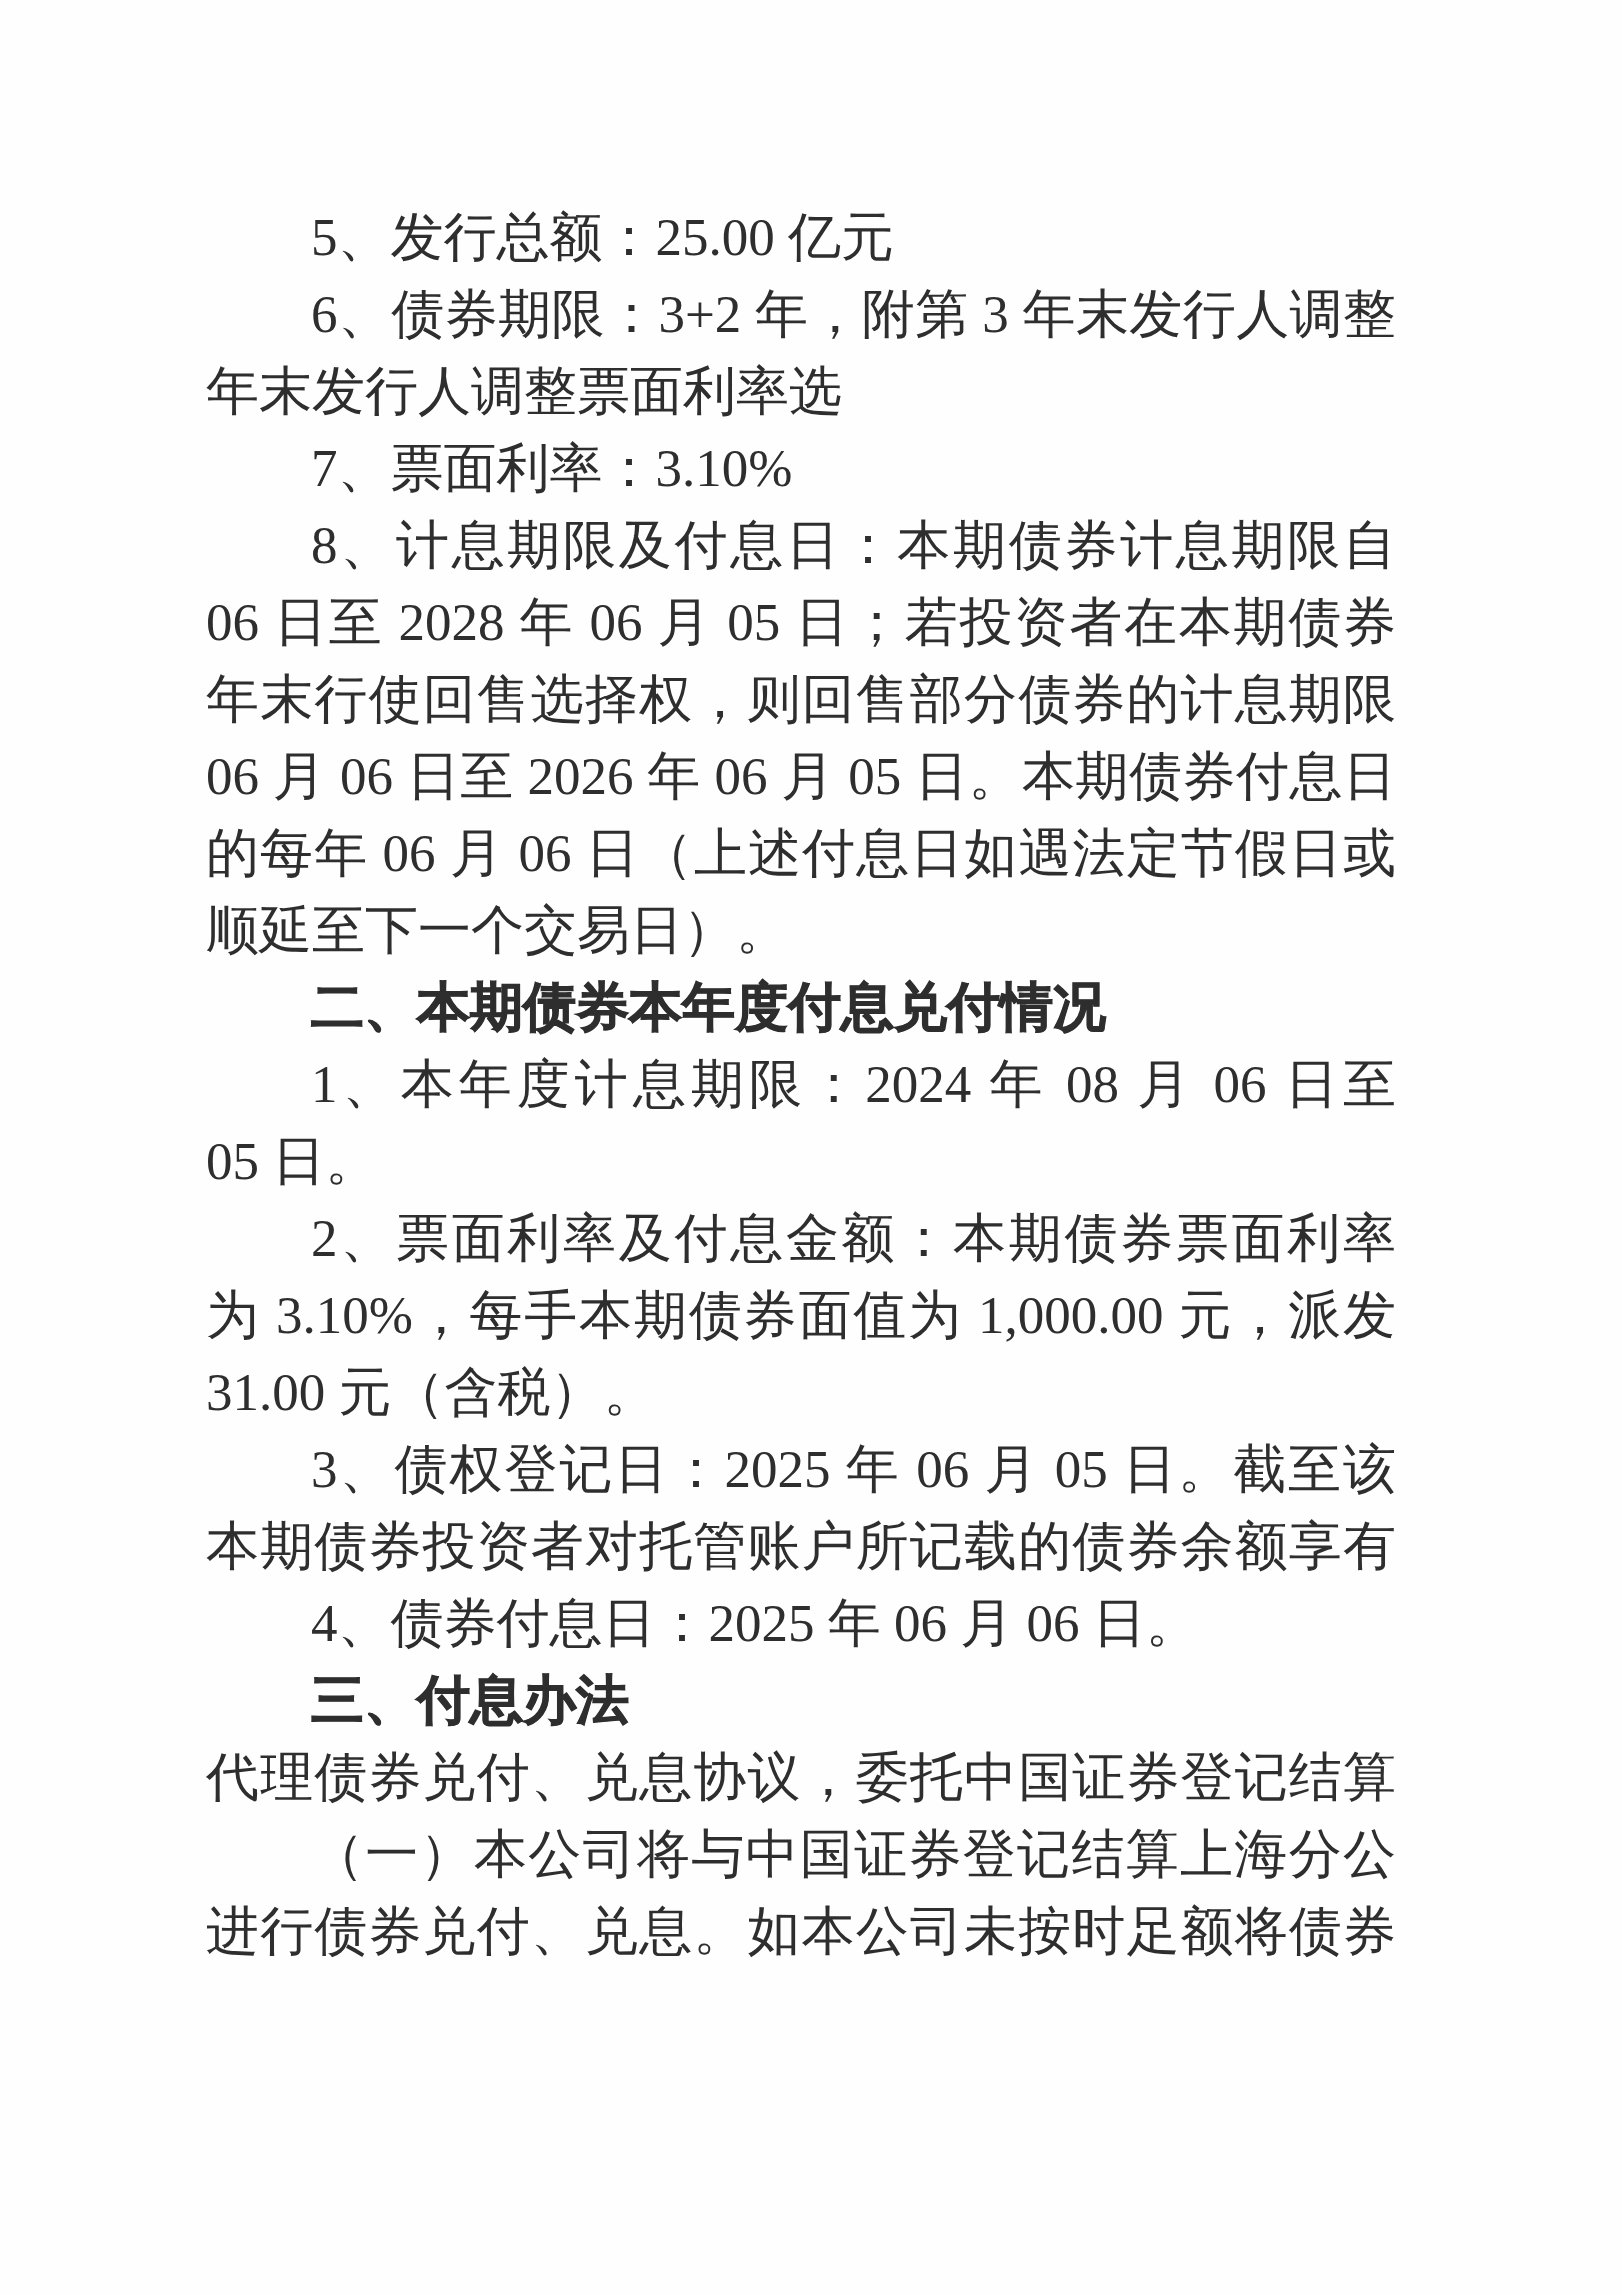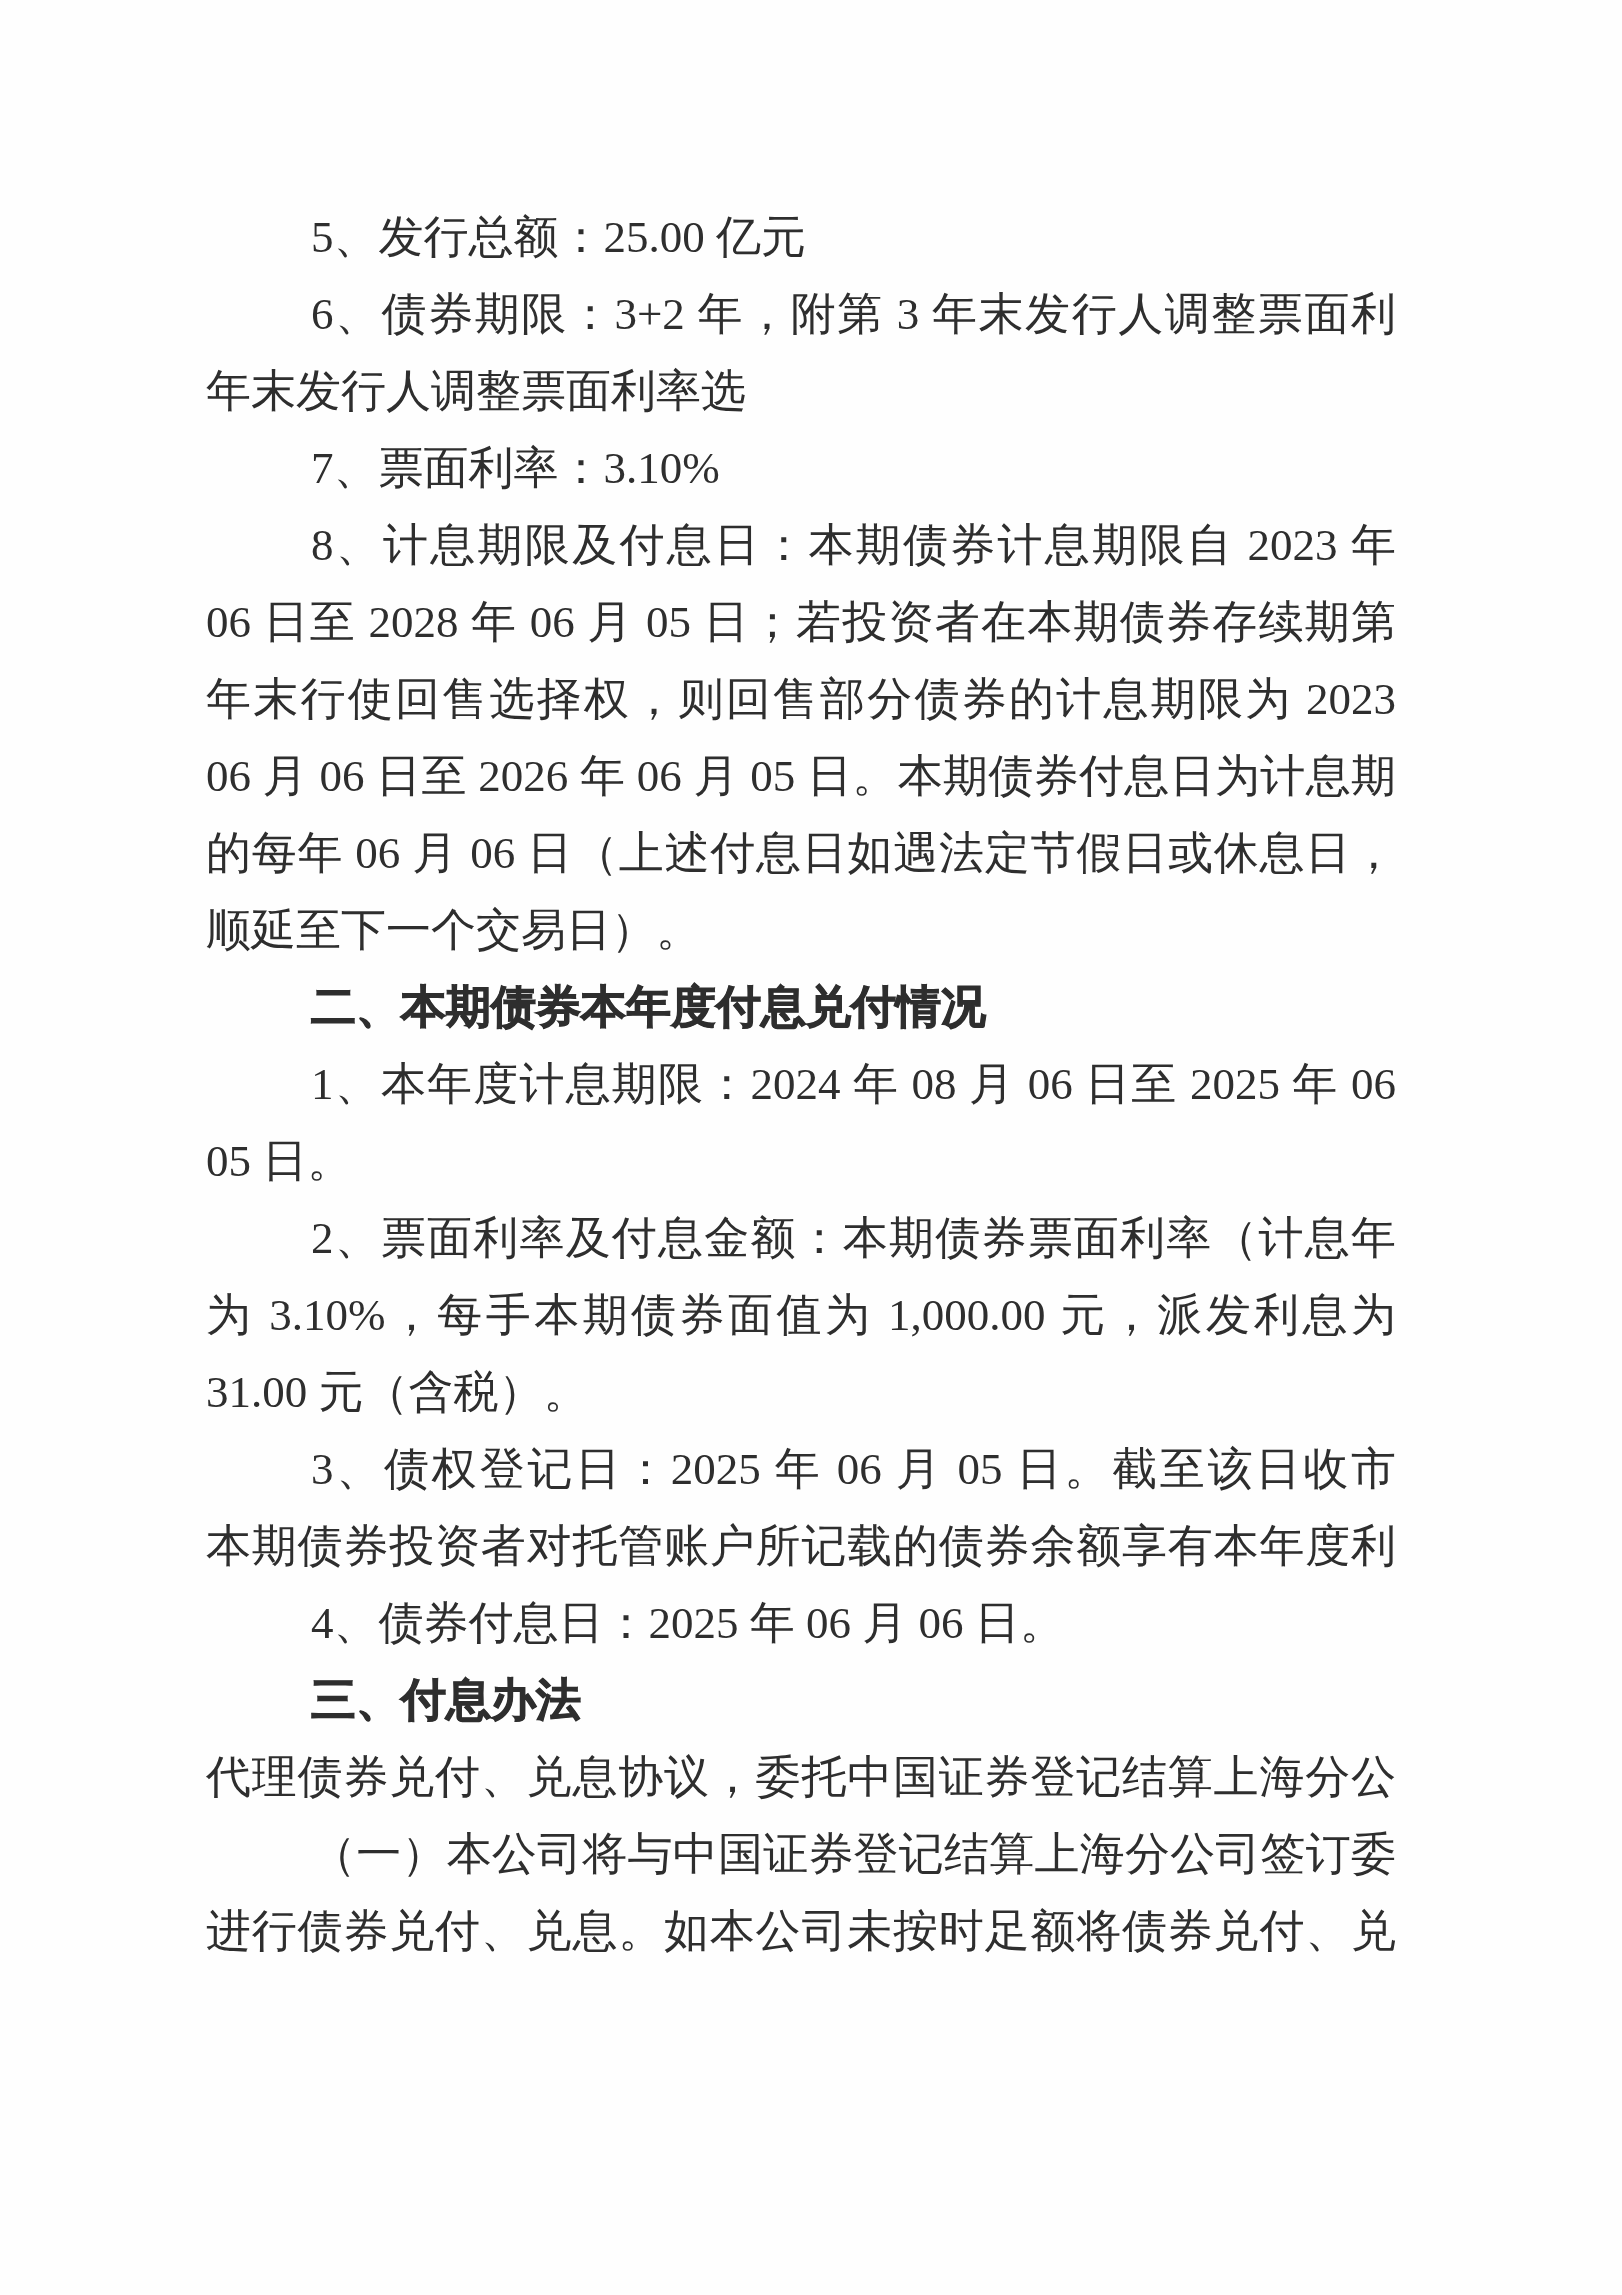--- a/index.html
+++ b/index.html
@@ -15,21 +15,21 @@
     background: #fefefe;
     overflow: hidden;
   }
   .textblock {
     position: absolute;
     left: 206px;
     top: 199px;
     width: 1190px;
     color: #2e2e2e;
     font-family: "Liberation Serif", "DejaVu Serif", serif;
-    font-size: 45px;
+    font-size: 53px;
   }
   .line {
     height: 77px;
     line-height: 77px;
     text-align: justify;
     text-align-last: justify;
     overflow: hidden;
   }
   .line.last {
     text-align: left;

